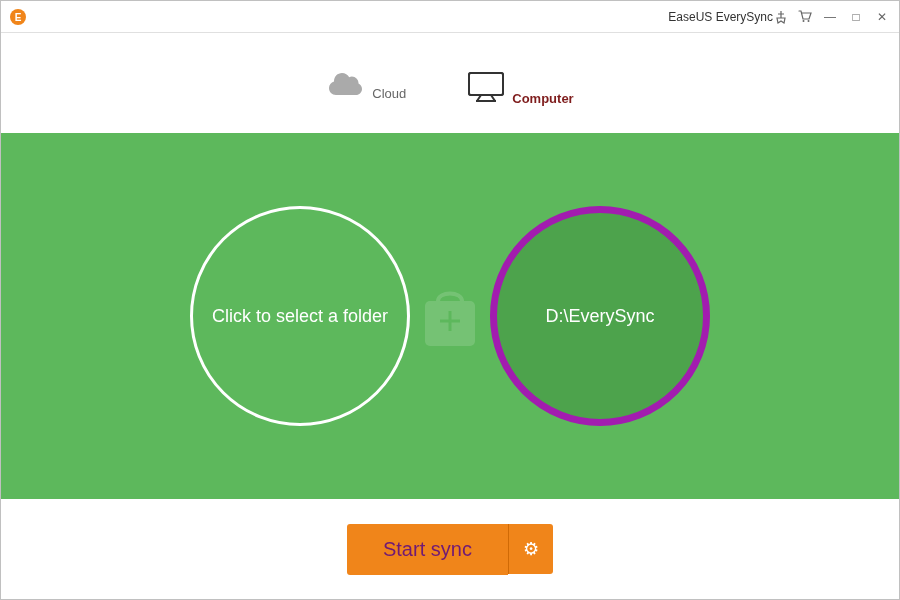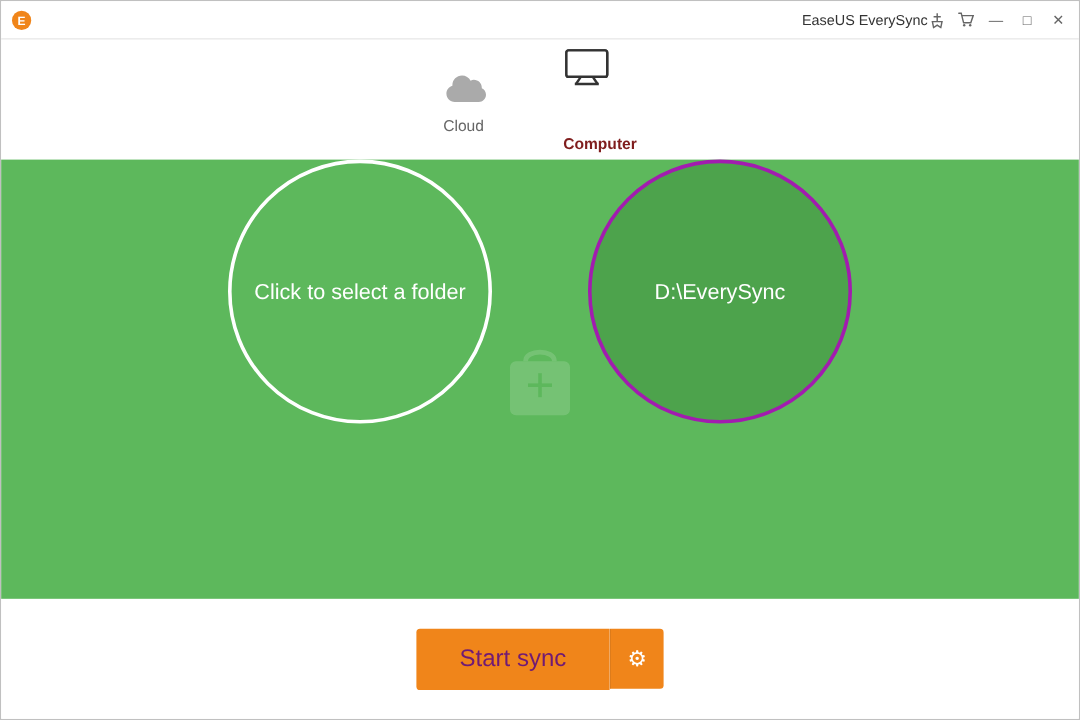--- a/index.html
+++ b/index.html
@@ -80,22 +80,21 @@
       background: #fff;
       display: flex;
       align-items: center;
       justify-content: center;
       gap: 60px;
       flex-shrink: 0;
     }
 
     .nav-item {
       display: flex;
-      flex-direction: column;
-      align-items: flex-start;
+      align-items: flex-end;
       gap: 6px;
       cursor: pointer;
     }
 
     .nav-icon {
       width: 40px;
       height: 36px;
       display: flex;
       align-items: center;
       justify-content: center;
@@ -110,20 +109,21 @@
       color: #7f1d1d;
       font-weight: 700;
       margin-top: 31px;
     }
 
     
     .main-content {
       flex: 1;
       background: #5db85c;
       display: flex;
+      align-items: center;
       justify-content: center;
       gap: 80px;
       position: relative;
     }
 
     
     .watermark {
       position: absolute;
       top: 50%;
       left: 50%;
@@ -154,21 +154,21 @@
       color: #fff;
       font-size: 18px;
       text-align: center;
       line-height: 1.5;
     }
 
     .circle-right {
       width: 220px;
       height: 220px;
       border-radius: 50%;
-      border: 3px solid #a21caf;
+      border: 7px solid #a21caf;
       background: #4da34c;
       display: flex;
       align-items: center;
       justify-content: center;
       cursor: pointer;
       flex-shrink: 0;
     }
 
     .circle-right-text {
       color: #fff;

